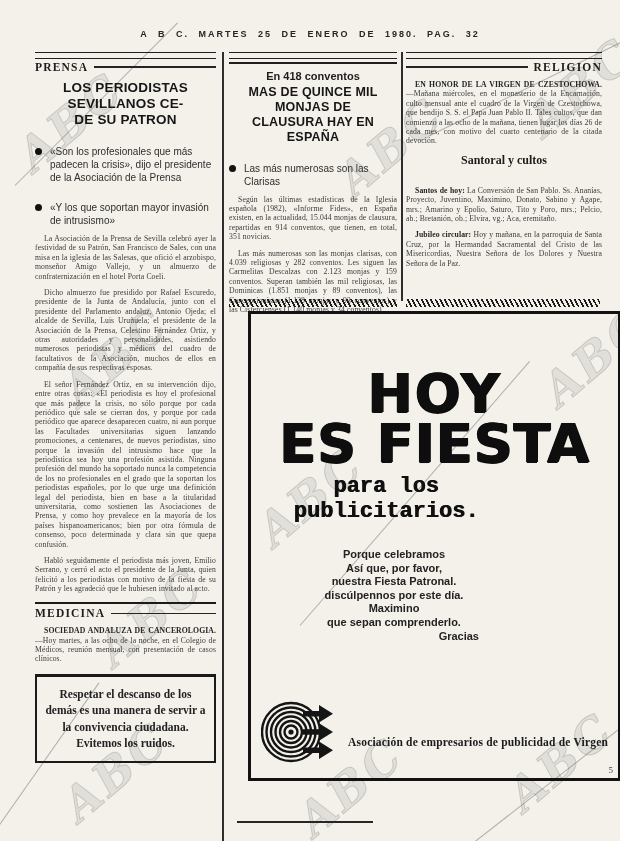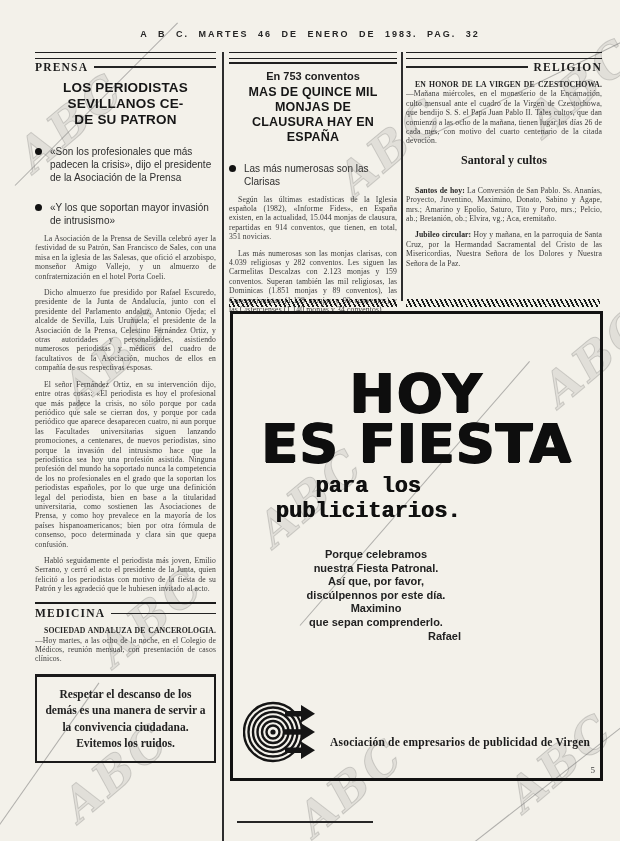--- a/index.html
+++ b/index.html
@@ -30,21 +30,21 @@
   p.body b{color:#242424;}
   .subhead{font-family:"Liberation Serif",serif;font-weight:bold;font-size:12px;text-align:center;margin:7px 0 18px;color:#1d1d1d;}
   .notice{border:2.5px solid #1a1a1a;border-top-width:3.5px;margin-top:10px;padding:9px 6px;
     font-weight:bold;font-size:11.5px;line-height:16.5px;text-align:center;color:#222;}
   
   .hatch{position:absolute;height:8px;background:repeating-linear-gradient(62deg,#1d1d1d 0 1.7px,transparent 1.7px 4.1px);}
   
   .vdiv{position:absolute;width:1.5px;background:#2d2d2d;}
   .hrule-short{position:absolute;left:237px;top:821px;width:136px;height:2px;background:#262626;}
   
-  .ad{position:absolute;left:230px;top:311px;width:367px;height:464px;border:3px solid #121212;}
+  .ad{position:absolute;left:248px;top:311px;width:367px;height:464px;border:3px solid #121212;}
   .ad-hoy,.ad-esfiesta{text-align:center;font-family:"DejaVu Sans",sans-serif;font-weight:bold;color:#0e0e0e;
     text-shadow:1.1px 0 #0e0e0e,-0.6px 0 #0e0e0e,0 0.9px #0e0e0e;}
   .ad-hoy{font-size:54px;line-height:48px;margin-top:56px;letter-spacing:2px;}
   .ad-esfiesta{font-size:54px;line-height:52px;letter-spacing:1px;}
   .ad-sub{text-align:center;font-family:Liberation Mono, monospace;font-weight:bold;font-size:22px;
     margin-top:4px;padding-right:97px;color:#101010;text-shadow:0.7px 0 #101010;}
   .ad-body{width:190px;margin:24px 0 0 48px;text-align:center;font-family:"Liberation Sans",sans-serif;
     font-weight:bold;font-size:11px;line-height:13.6px;color:#222;}
   .ad-gracias{text-align:right;padding-right:10px;}
   .ad-logo{position:absolute;left:10px;bottom:10px;}
@@ -69,21 +69,21 @@
 <div class="wm" style="left:90px;top:590px">ABC</div>
 <div class="wm" style="left:55px;top:745px">ABC</div>
 <div class="wm" style="left:290px;top:760px">ABC</div>
 <div class="wm" style="left:500px;top:735px">ABC</div>
 <div class="scratch" style="left:15px;top:185px;width:230px;transform:rotate(-45deg)"></div>
 <div class="scratch" style="left:430px;top:135px;width:260px;transform:rotate(-26deg)"></div>
 <div class="scratch" style="left:300px;top:625px;width:350px;transform:rotate(-49deg)"></div>
 <div class="scratch" style="left:-10px;top:838px;width:190px;transform:rotate(-55deg)"></div>
 <div class="scratch" style="left:470px;top:845px;width:240px;transform:rotate(-38deg)"></div>
 
-<div class="page-header">A B C. MARTES 46 DE ENERO DE 1983. PAG. 32</div>
+<div class="page-header">A B C. MARTES 25 DE ENERO DE 1980. PAG. 32</div>
 
 <div class="vdiv" style="left:222px;top:52px;height:792px"></div>
 <div class="vdiv" style="left:401px;top:52px;height:249px"></div>
 <div class="hrule-short"></div>
 
 <div id="col-left" class="col">
   <div class="double-rule"></div>
   <div class="label-row">
     <span class="sec-label">PRENSA</span>
     <span class="rule"></span>
@@ -113,21 +113,21 @@
   <p class="body"><b>SOCIEDAD ANDALUZA DE CANCEROLOGIA.</b><span>—Hoy martes, a las ocho de la noche, en el Colegio de Médicos, reunión mensual, con presentación de casos clínicos.</span></p>
 
   <div class="notice">
     <span>Respetar el descanso de los demás es una manera de servir a la convivencia ciudadana. Evitemos los ruidos.</span>
   </div>
 </div>
 
 <div id="col-mid" class="col">
   <div class="double-rule"></div>
   <div class="single-rule"></div>
-  <div class="kicker">En 753 conventos</div>
+  <div class="kicker">En 418 conventos</div>
   <div class="headline headline-mid">
     <div>MAS DE QUINCE MIL MONJAS DE</div>
     <div>CLAUSURA HAY EN ESPAÑA</div>
   </div>
   <div class="bullet">
     <span class="dot"></span>
     <span>Las más numerosas son las Clarisas</span>
   </div>
   <p class="body">Según las últimas estadísticas de la Iglesia española (1982), «Informe Fides», en España existen, en la actualidad, 15.044 monjas de clausura, repartidas en 914 conventos, que tienen, en total, 351 novicias.</p>
   <p class="body">Las más numerosas son las monjas clarisas, con 4.039 religiosas y 282 conventos. Les siguen las Carmelitas Descalzas con 2.123 monjas y 159 conventos. Superan también las mil religiosas, las Dominicas (1.851 monjas y 89 conventos), las Concepcionistas (1.138 monjas y 93 conventos) y las Cistercienses (1.140 monjas y 34 conventos).</p>
@@ -147,26 +147,26 @@
 
 <div class="hatch" style="left:229px;top:299px;width:168px"></div>
 <div class="hatch" style="left:406px;top:299px;width:194px"></div>
 
 <div class="ad">
   <div class="ad-hoy">HOY</div>
   <div class="ad-esfiesta">ES FIESTA</div>
   <div class="ad-sub">para los publicitarios.</div>
   <div class="ad-body">
     <div>Porque celebramos</div>
+    <div>Así que, por favor,</div>
     <div>nuestra Fiesta Patronal.</div>
-    <div>Así que, por favor,</div>
     <div>discúlpennos por este día.</div>
     <div>Maximino</div>
     <div>que sepan comprenderlo.</div>
-    <div class="ad-gracias">Rafael</div>
+    <div class="ad-gracias">Gracias</div>
   </div>
   <div class="ad-logo">
     <svg width="76" height="64" viewBox="0 0 76 64">
       <g fill="none" stroke="#151515" stroke-width="2.4">
         <circle cx="30" cy="32" r="29"></circle>
         <circle cx="30" cy="32" r="24.5"></circle>
         <circle cx="30" cy="32" r="20"></circle>
         <circle cx="30" cy="32" r="15.5"></circle>
         <circle cx="30" cy="32" r="11"></circle>
         <circle cx="30" cy="32" r="6.5"></circle>

